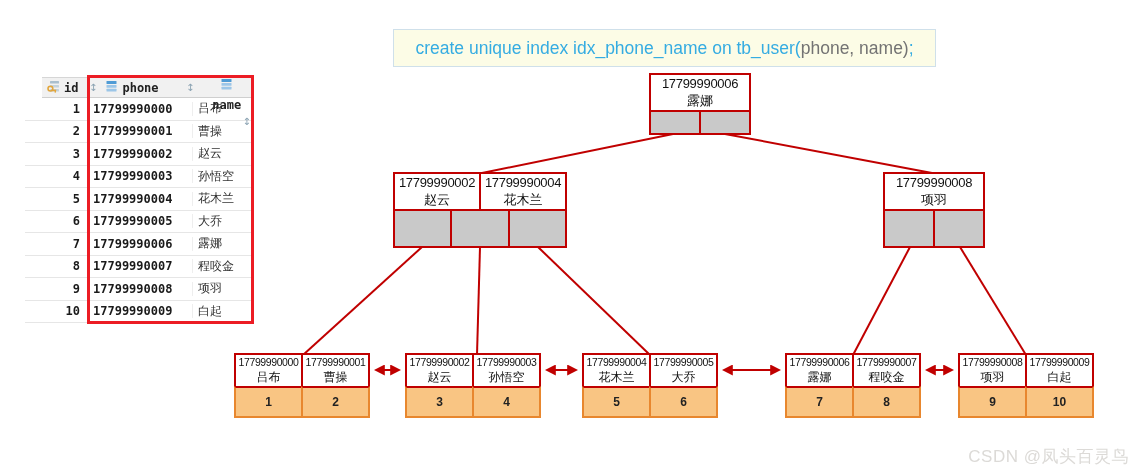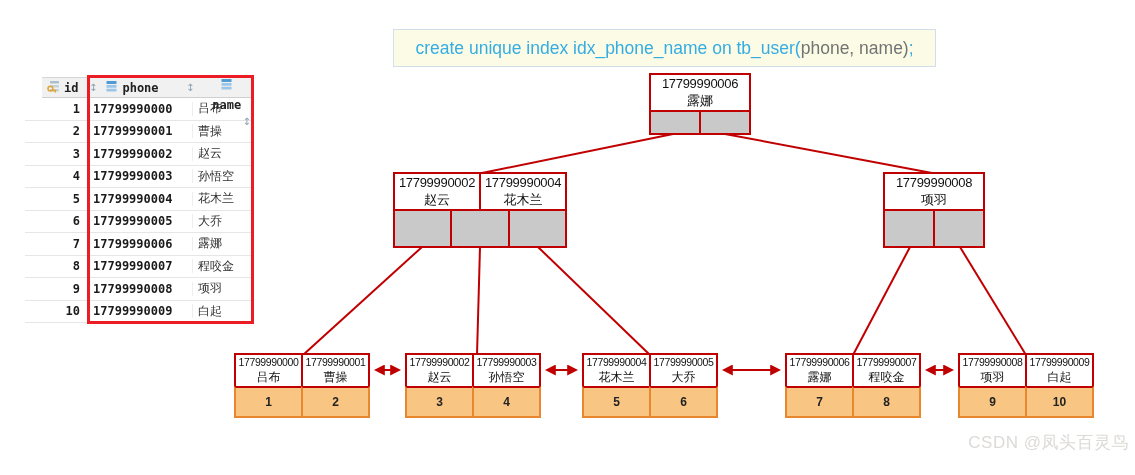--- a/index.html
+++ b/index.html
@@ -59,21 +59,21 @@
   .leaf .kcell { width:69px; height:35px; line-height:1.25; }
   .leaf .kphone { font-size:10.5px; letter-spacing:-0.4px; }
   .leaf .kname  { font-size:12px; }
   .orow { display:flex; margin-top:-2px; }
   .ocell { width:69px; height:32px; background:#f9c583; border:2px solid #e8872e;
            border-top-color:#c00000; display:flex; align-items:center; justify-content:center;
            font-size:12px; font-weight:bold; color:#222; }
   .ocell + .ocell { margin-left:-2px; }
 
   
-  .watermark { position:absolute; right:6px; top:431px; font-size:17px; color:#dcdad7;
+  .watermark { position:absolute; right:6px; top:445px; font-size:17px; color:#dcdad7;
                letter-spacing:0.5px; }
 </style>
 </head>
 <body>
 
 <div class="canvas">
 
   <div class="sql-banner"><span class="sql-blue">create unique index idx_phone_name on tb_user(</span><span class="sql-red">phone, name)</span><span class="sql-blue">;</span></div>
 
   <div class="db-table">

